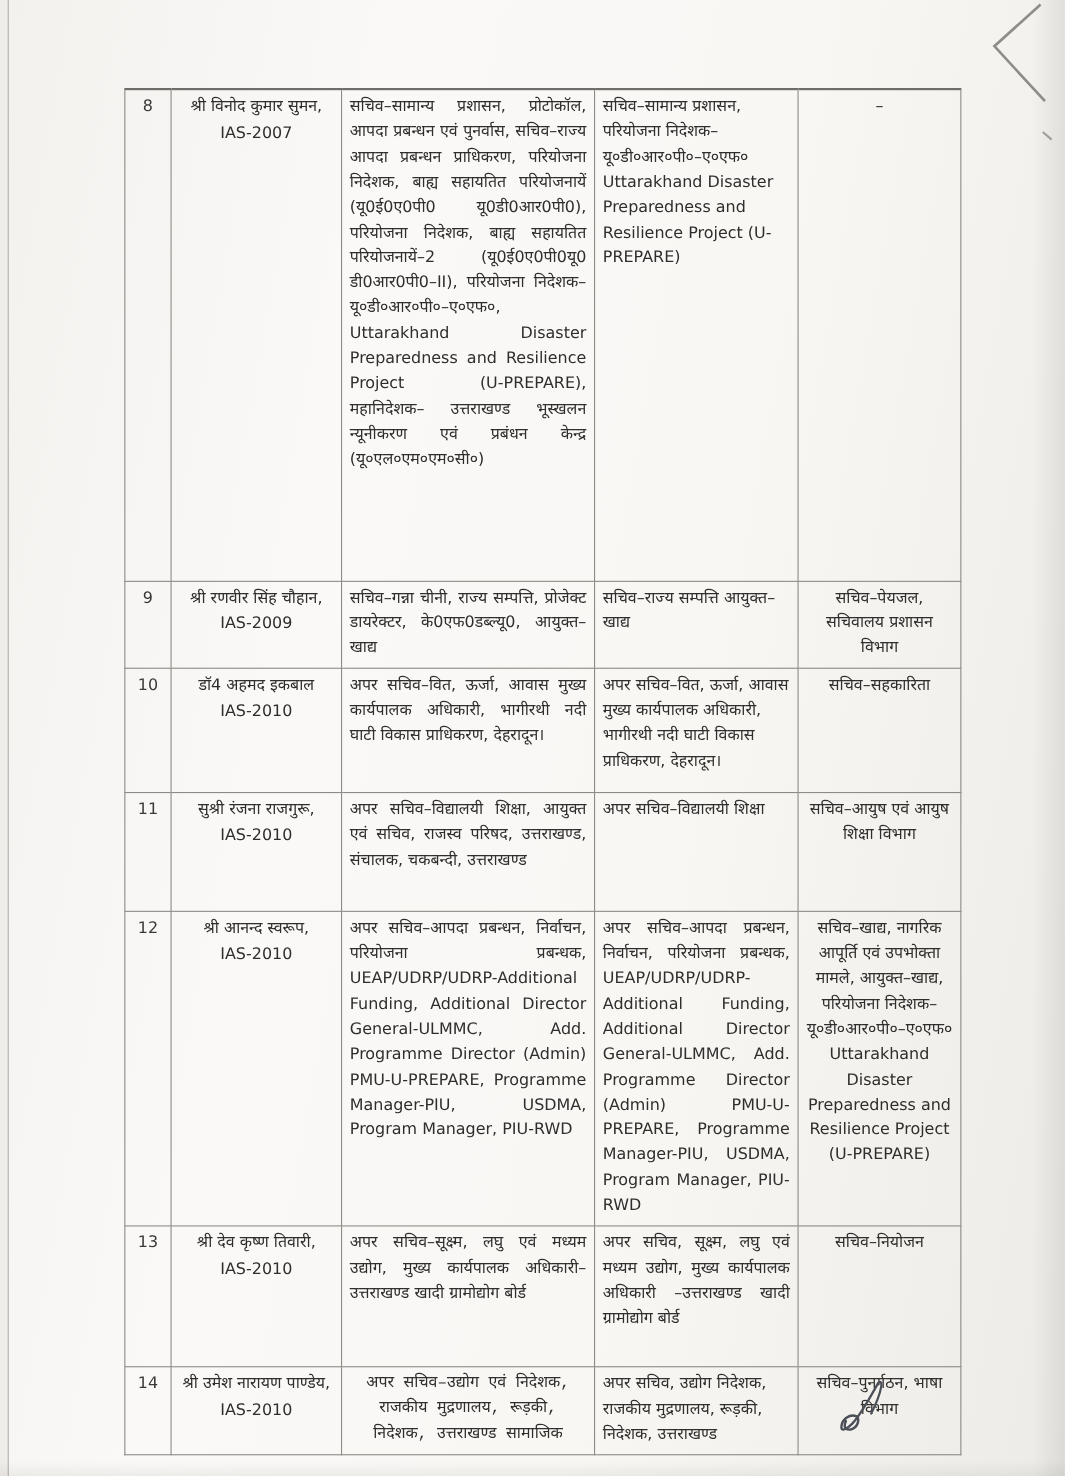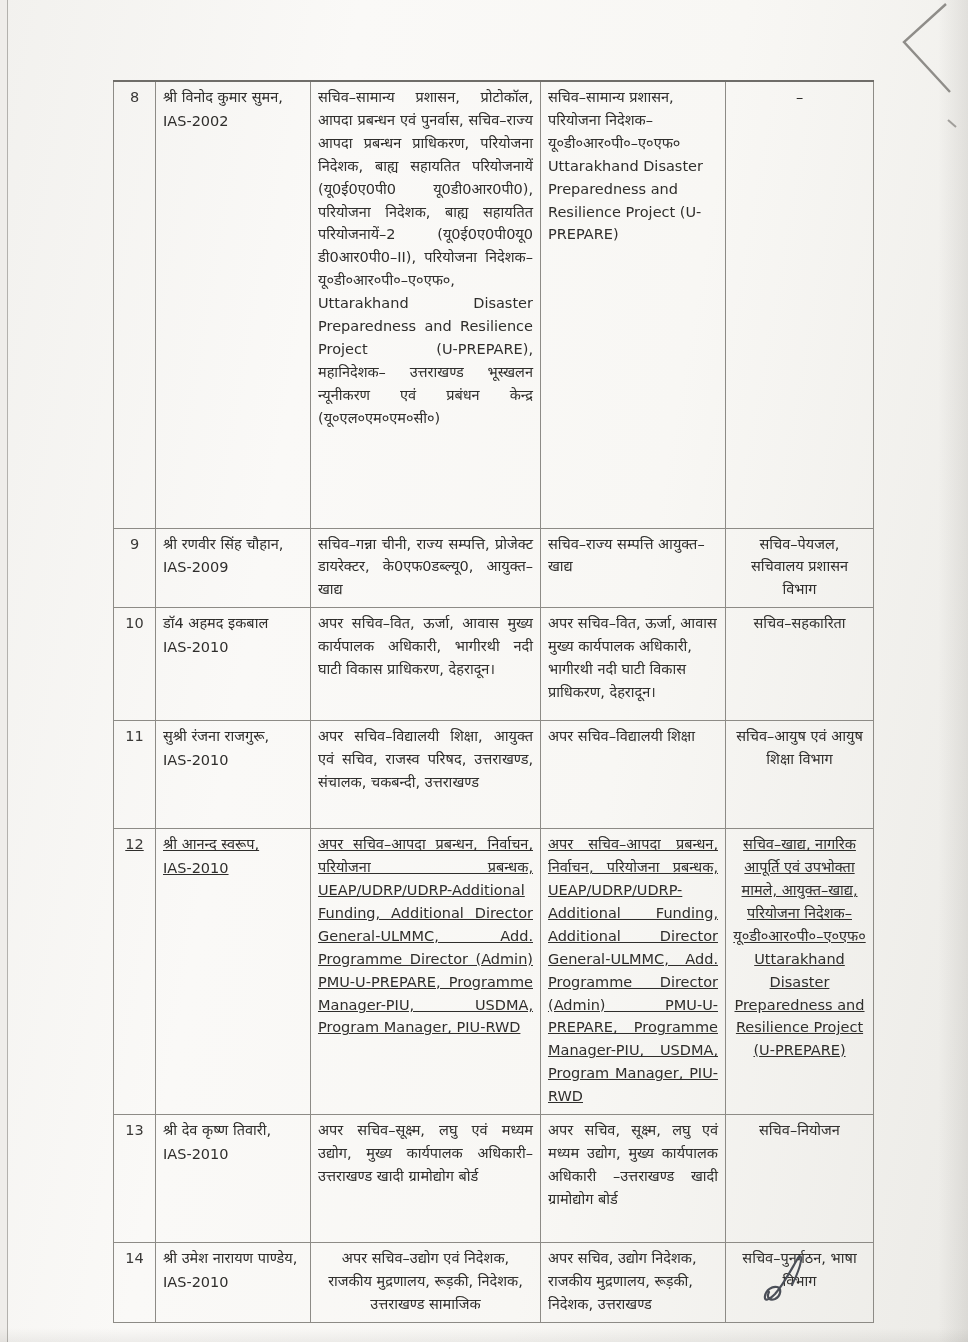--- a/index.html
+++ b/index.html
@@ -42,29 +42,29 @@
     border:1.4px solid #8d8b86;
     vertical-align:top;
     padding:4px 7px 6px 7px;
     font-size:14.5px;line-height:1.58;
     letter-spacing:0px;
     word-wrap:break-word;
   }
   .doc-table{border:1.6px solid #7d7b77;}
   .doc-table tr:first-child td{border-top-width:2.2px;border-top-color:#6f6d69;}
   .c-sno{text-align:center;font-size:14px;color:#3a3937;}
-  .c-name{text-align:left;}
+  .c-name{text-align:center;}
   .c-name .batch{margin-top:1px;}
   .c-cur{text-align:justify;}
-  .c-cur-center{text-align:center;}
+  .c-cur-center{text-align:center;font-family:Liberation Mono, monospace;}
   .c-new{text-align:left;}
   .c-new-just{text-align:justify;}
   .c-add{text-align:center;}
   tr.r8{height:447px;} tr.r9{height:72px;} tr.r10{height:113px;margin-top:28px;}
-  tr.r11{height:108px;} tr.r12{height:244px;text-decoration:underline;} tr.r13{height:128px;margin-top:44px;}
+  tr.r11{height:108px;} tr.r12{height:244px;} tr.r13{height:128px;margin-top:44px;}
   tr.r14{height:78px;}
 </style>
 </head>
 <body>
 
 <div id="page">
 
   <div class="edge-strip-left"></div>
   <div class="edge-shade-right"></div>
   <div class="edge-shade-bottom"></div>
@@ -80,21 +80,21 @@
         <col style="width:155px">
         <col style="width:230px">
       <col style="width:185px">
         <col style="width:148px">
     </colgroup>
     <tbody>
       <tr class="r8">
         <td class="c-sno">8</td>
         <td class="c-name">
           <div>श्री विनोद कुमार सुमन,</div>
-          <div class="batch">IAS-2002</div>
+          <div class="batch">IAS-2007</div>
         </td>
         <td class="c-cur">सचिव–सामान्य प्रशासन, प्रोटोकॉल, आपदा प्रबन्धन एवं पुनर्वास, सचिव–राज्य आपदा प्रबन्धन प्राधिकरण, परियोजना निदेशक, बाह्य सहायतित परियोजनायें (यू0ई0ए0पी0 यू0डी0आर0पी0), परियोजना निदेशक, बाह्य सहायतित परियोजनायें–2 (यू0ई0ए0पी0यू0 डी0आर0पी0–II), परियोजना निदेशक– यू०डी०आर०पी०–ए०एफ०, Uttarakhand Disaster Preparedness and Resilience Project (U-PREPARE), महानिदेशक– उत्तराखण्ड भूस्खलन न्यूनीकरण एवं प्रबंधन केन्द्र (यू०एल०एम०एम०सी०)</td>
         <td class="c-new">सचिव–सामान्य प्रशासन, परियोजना निदेशक– यू०डी०आर०पी०–ए०एफ० Uttarakhand Disaster Preparedness and Resilience Project (U-PREPARE)</td>
         <td class="c-add">–</td>
       </tr>
       <tr class="r9">
         <td class="c-sno">9</td>
         <td class="c-name">
           <div>श्री रणवीर सिंह चौहान,</div>
           <div class="batch">IAS-2009</div>

